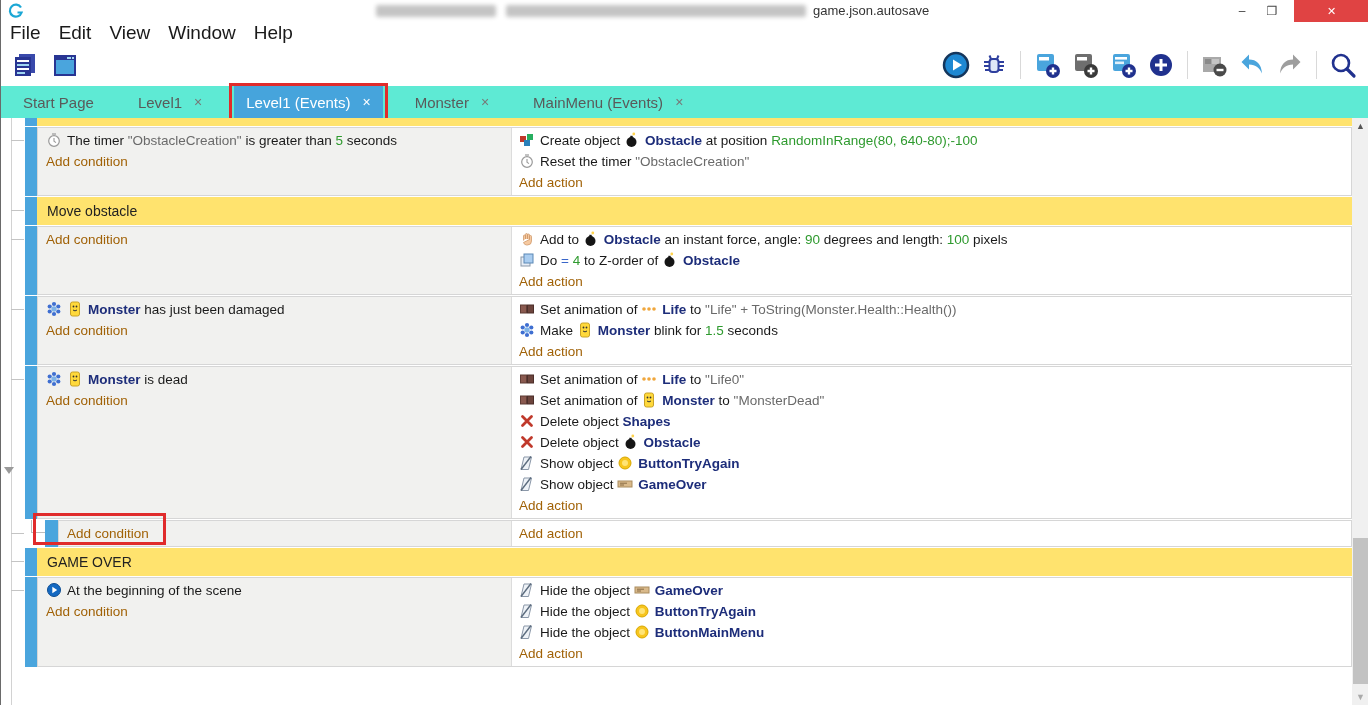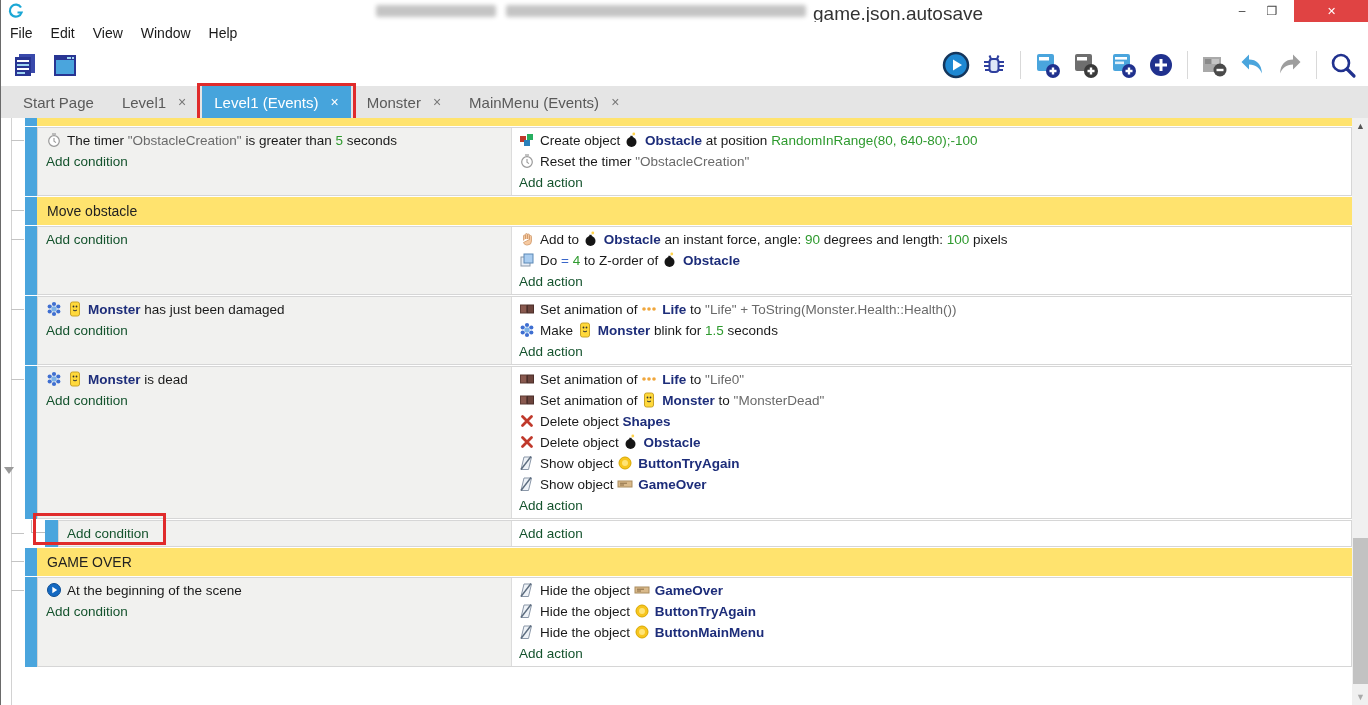--- a/index.html
+++ b/index.html
@@ -4,40 +4,40 @@
 <style>
   * { margin:0; padding:0; box-sizing:border-box; }
   body { font-family:"Liberation Sans","DejaVu Sans",sans-serif; background:#888; }
   .page { position:relative; width:1368px; height:705px; background:#fff; overflow:hidden;
           border-left:1px solid #6a6a6a; }
 
   
   .titlebar { position:absolute; top:0; left:0; width:1368px; height:22px; background:#fff; }
   .logo { position:absolute; left:7px; top:3px; width:16px; height:16px; }
   .blurblock { position:absolute; top:5px; height:12px; background:#c4c4c4; filter:blur(2px); border-radius:2px; }
-  .title-text { position:absolute; left:812px; top:3px; font-size:19px; color:#333; }
+  .title-text { position:absolute; left:812px; top:3px; font-size:13px; color:#333; }
   .winbtn { position:absolute; top:0; height:22px; text-align:center; font-size:12px; color:#444; line-height:22px; cursor:default; }
   .btn-min { left:1228px; width:26px; }
   .btn-max { left:1258px; width:26px; }
   .btn-close { left:1293px; width:75px; background:#e04343; color:#fff; font-size:11px; }
 
   
   .menubar { position:absolute; top:22px; left:0; width:1368px; height:22px; background:#fff; }
-  .menu-item { display:inline-block; padding:0 9px; font-size:14px; color:#1a1a1a; line-height:22px; }
+  .menu-item { display:inline-block; padding:0 9px; font-size:19px; color:#1a1a1a; line-height:22px; }
 
   
   .toolbar { position:absolute; top:44px; left:0; width:1368px; height:42px; background:#fff; display:flex; align-items:center; }
   .tb-left { display:flex; align-items:center; padding-left:8px; gap:8px; }
   .tb-right { display:flex; align-items:center; gap:6px; margin-left:auto; padding-right:10px; }
   .tbtn { width:32px; height:32px; display:flex; align-items:center; justify-content:center; }
   .tbtn svg { width:28px; height:28px; }
   .tb-sep { width:1px; height:28px; background:#d9d9d9; margin:0 4px; }
 
   
-  .tabbar { position:absolute; top:86px; left:0; width:1368px; height:32px; background:#e5e5e5; display:flex; align-items:stretch; padding-left:10px; gap:4px; }
+  .tabbar { position:absolute; top:86px; left:0; width:1368px; height:32px; background:#5eead4; display:flex; align-items:stretch; padding-left:10px; gap:20px; }
   .tab { display:flex; align-items:center; padding:0 12px; font-size:15px; color:#5a5a5a; position:relative; white-space:nowrap; }
   .tab .close { margin-left:12px; font-size:14px; color:#777; }
   .tab.active { background:#46a4dc; color:#fff; }
   .tab.active .close { color:#fff; }
   .tab.annotated::after { content:""; position:absolute; left:-5px; right:-5px; top:-3px; bottom:-4px; border:3px solid #e02b2b; pointer-events:none; }
 
   
   .events { position:absolute; top:118px; left:0; width:1351px; height:587px; background:#fff; overflow:hidden; }
   .events::before { content:""; position:absolute; left:10px; top:0; height:100%; width:1px; background:#d2d2d2; }
   .row { display:flex; margin-left:24px; width:1327px; margin-bottom:1px; position:relative; }
@@ -46,21 +46,21 @@
   .bar { width:12px; background:#4aa5dd; flex:none; }
   .bar.mini { width:13px; }
   .group-fill { flex:1; background:#ffe36e; height:28px; line-height:28px; padding-left:10px; font-size:14px; color:#222; }
   .row.partial { height:8px; }
   .row.partial .group-fill { height:8px; }
   .cells { flex:1; display:flex; border:1px solid #d6d6d6; background:#fff; }
   .cond { width:474px; background:#f1f1ef; border-right:1px solid #dcdcdc; padding:2px 0 2px 8px; flex:none; }
   .cond.narrow { width:453px; }
   .act { flex:1; padding:2px 0 2px 7px; background:#fff; }
   .ev-line { height:21px; line-height:21px; font-size:13.5px; color:#1a1a1a; white-space:nowrap; overflow:hidden; }
-  .placeholder { color:#14532d; }
+  .placeholder { color:#a16207; }
   .sg-obj { color:#1d2d7a; font-weight:bold; }
   .sg-val { color:#2e9a2e; }
   .sg-str { color:#6a6a6a; }
   .sg-op { color:#3a66c9; }
   .ic { display:inline-block; width:16px; height:16px; vertical-align:-3px; margin-right:5px; }
   .ic svg { width:16px; height:16px; display:block; }
   .connector { width:20px; flex:none; position:relative; }
   .connector::before { content:""; position:absolute; left:6px; top:0; width:13px; height:12px; border-left:1px solid #bdbdbd; border-bottom:1px solid #bdbdbd; }
   .red-inline { position:absolute; left:8px; top:-7px; width:133px; height:32px; border:3px solid #e02b2b; pointer-events:none; z-index:5; }
   .fold-arrow { position:absolute; left:3px; top:349px; width:0; height:0; border-left:5px solid transparent; border-right:5px solid transparent; border-top:7px solid #9a9a9a; }

